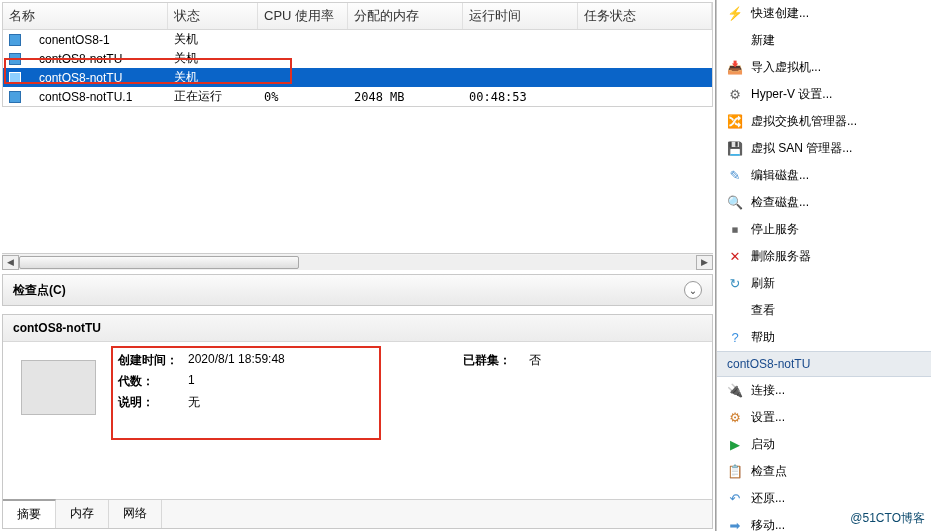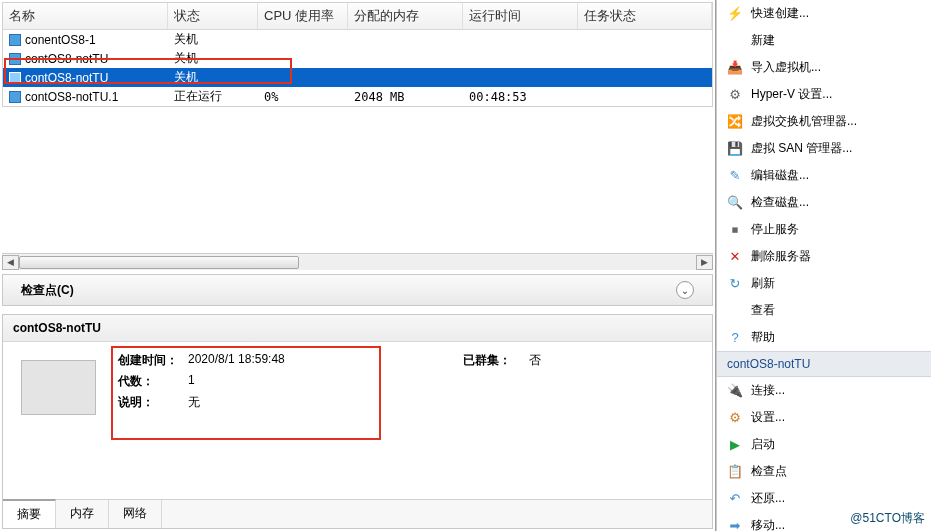--- a/index.html
+++ b/index.html
@@ -5,32 +5,32 @@
 * { box-sizing: border-box; margin: 0; padding: 0; font-family: "Microsoft YaHei", "Segoe UI", sans-serif; }
 body { display: flex; width: 931px; height: 531px; background: #fff; font-size: 12px; color: #000; overflow: hidden; }
 .main { flex: 1; display: flex; flex-direction: column; border-right: 1px solid #a0a0a0; }
 .vmlist { flex: 0 0 auto; overflow: hidden; border: 1px solid #d0d0d0; margin: 2px; }
 .vmhead { display: flex; background: linear-gradient(#fdfdfd,#f0f0f0); border-bottom: 1px solid #d8d8d8; }
 .vmhead div { padding: 4px 6px; border-right: 1px solid #e0e0e0; font-size: 13px; color: #333; }
 .col-name{ width: 165px; } .col-state{ width: 90px; } .col-cpu{ width: 90px; }
 .col-mem{ width: 115px; } .col-time{ width: 115px; } .col-task{ flex:1; }
 .vmrow { display: flex; align-items: center; height: 19px; }
 .vmrow > div { padding: 1px 6px; font-family: "SimSun","NSimSun",monospace; font-size: 12px; }
-.vmrow .col-name { display:flex; align-items:center; gap:4px; }
+.vmrow .col-name { display:flex; align-items:center; gap:18px; }
 .vmrow.selected { background: #0a64c8; color: #fff; }
 .vm-icon { width:12px; height:12px; background:#4aa0e0; border:1px solid #2a70b0; display:inline-block; }
 .vm-icon.sel { background:#8ecfff; border-color:#fff; }
 .highlight-box { position:absolute; border:2px solid #e03020; pointer-events:none; }
 .vmarea { position:relative; height: 270px; background:#fff; }
 .vmbody { position:relative; }
 .scrollbar-h { height:17px; background:linear-gradient(#f4f4f4,#e4e4e4); border-top:1px solid #ccc; display:flex; align-items:center; }
 .scroll-btn { width:17px; height:15px; background:#f0f0f0; border:1px solid #b0b0b0; display:flex; align-items:center; justify-content:center; font-size:9px; color:#555; }
 .scroll-track { flex:1; background:#efefef; height:15px; position:relative; }
 .scroll-thumb { position:absolute; left:0; width:280px; height:13px; top:1px; background:linear-gradient(#fafafa,#dedede); border:1px solid #a8a8a8; border-radius:2px; }
-.section-hdr { display:flex; align-items:center; justify-content:space-between; padding:6px 18px; background:linear-gradient(#fbfbfb,#e9e9e9); border:1px solid #c8c8c8; margin:4px 2px 2px 2px; }
+.section-hdr { display:flex; align-items:center; justify-content:space-between; padding:6px 10px; background:linear-gradient(#fbfbfb,#e9e9e9); border:1px solid #c8c8c8; margin:4px 2px 2px 2px; }
 .section-hdr b { font-weight:bold; font-size:12px; }
 .chev { width:18px; height:18px; border:1px solid #999; border-radius:50%; display:flex; align-items:center; justify-content:center; background:#fff; font-size:10px; color:#444; }
 .details { margin:6px 2px 2px 2px; border:1px solid #c8c8c8; background:#fff; position:relative; flex:1; display:flex; flex-direction:column; }
 .details-title { font-weight:bold; padding:6px 10px; background:linear-gradient(#f7f7f7,#ececec); border-bottom:1px solid #d8d8d8; }
 .details-body { flex:1; position:relative; padding:10px; }
 .thumb { position:absolute; left:18px; top:18px; width:75px; height:55px; background:#e4e4e4; border:1px solid #bcbcbc; }
 .kv { position:absolute; left:115px; top:10px; }
 .kv-row { display:flex; margin-bottom:4px; font-size:12px; }
 .kv-row .k { font-weight:bold; width:70px; }
 .cluster { position:absolute; left:460px; top:10px; display:flex; font-size:12px; }

